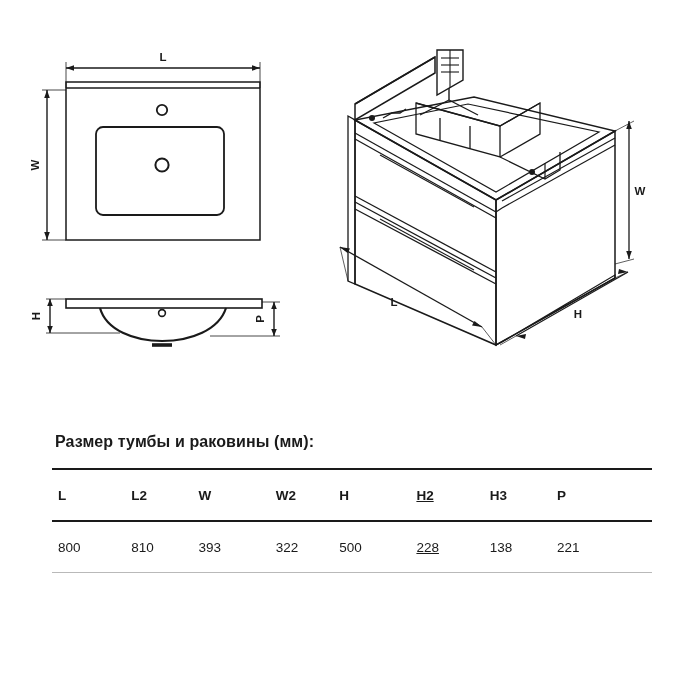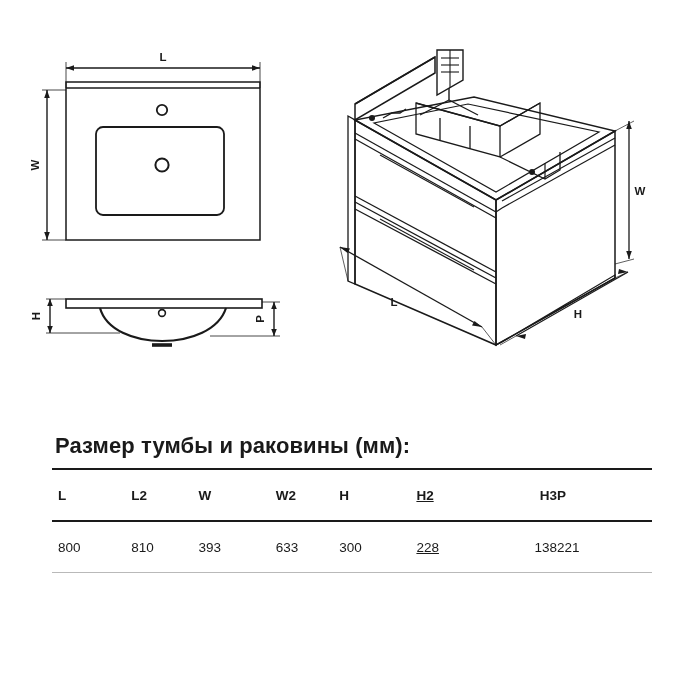--- a/index.html
+++ b/index.html
@@ -34,21 +34,21 @@
     position: absolute;
     left: 0;
     top: 410px;
     width: 690px;
     height: 280px;
   }
   .tbl-title {
     position: absolute;
     left: 55px;
     top: 23px;
-    font-size: 22px;
+    font-size: 16px;
     font-weight: bold;
     letter-spacing: 0.1px;
     color: #1a1a1a;
     white-space: nowrap;
   }
   table.dims {
     position: absolute;
     left: 52px;
     top: 58px;
     width: 600px;
@@ -74,21 +74,21 @@
     vertical-align: middle;
     border-bottom: 1.5px solid #b9b9b9;
     margin-top: 24px;
   }
   table.dims th.c0, table.dims td.c0 { width: 74px; padding-left: 6px; }
   table.dims th.c1, table.dims td.c1 { width: 68px; }
   table.dims th.c2, table.dims td.c2 { width: 78px; }
   table.dims th.c3, table.dims td.c3 { width: 64px; }
   table.dims th.c4, table.dims td.c4 { width: 78px; }
   table.dims th.c5, table.dims td.c5 { width: 74px; text-decoration: underline; }
-  table.dims th.c6, table.dims td.c6 { width: 68px; text-align: right; }
+  table.dims th.c6, table.dims td.c6 { width: 68px; }
   table.dims th.c7, table.dims td.c7 { width: 96px; }
 </style>
 </head>
 <body>
 
 <div id="sheet">
 
   <div class="drawing-area">
     <svg class="tech" width="690" height="410" viewBox="0 0 690 410">
       <g fill="none" stroke="#1a1a1a" stroke-linecap="butt" stroke-linejoin="miter">
@@ -261,22 +261,22 @@
           <th class="c5">H2</th>
           <th class="c6">H3</th>
           <th class="c7">P</th>
         </tr>
       </thead>
       <tbody>
         <tr>
           <td class="c0">800</td>
           <td class="c1">810</td>
           <td class="c2">393</td>
-          <td class="c3">633</td>
-          <td class="c4">300</td>
+          <td class="c3">322</td>
+          <td class="c4">500</td>
           <td class="c5">228</td>
           <td class="c6">138</td>
           <td class="c7">221</td>
         </tr>
       </tbody>
     </table>
   </div>
 
 </div>
 

